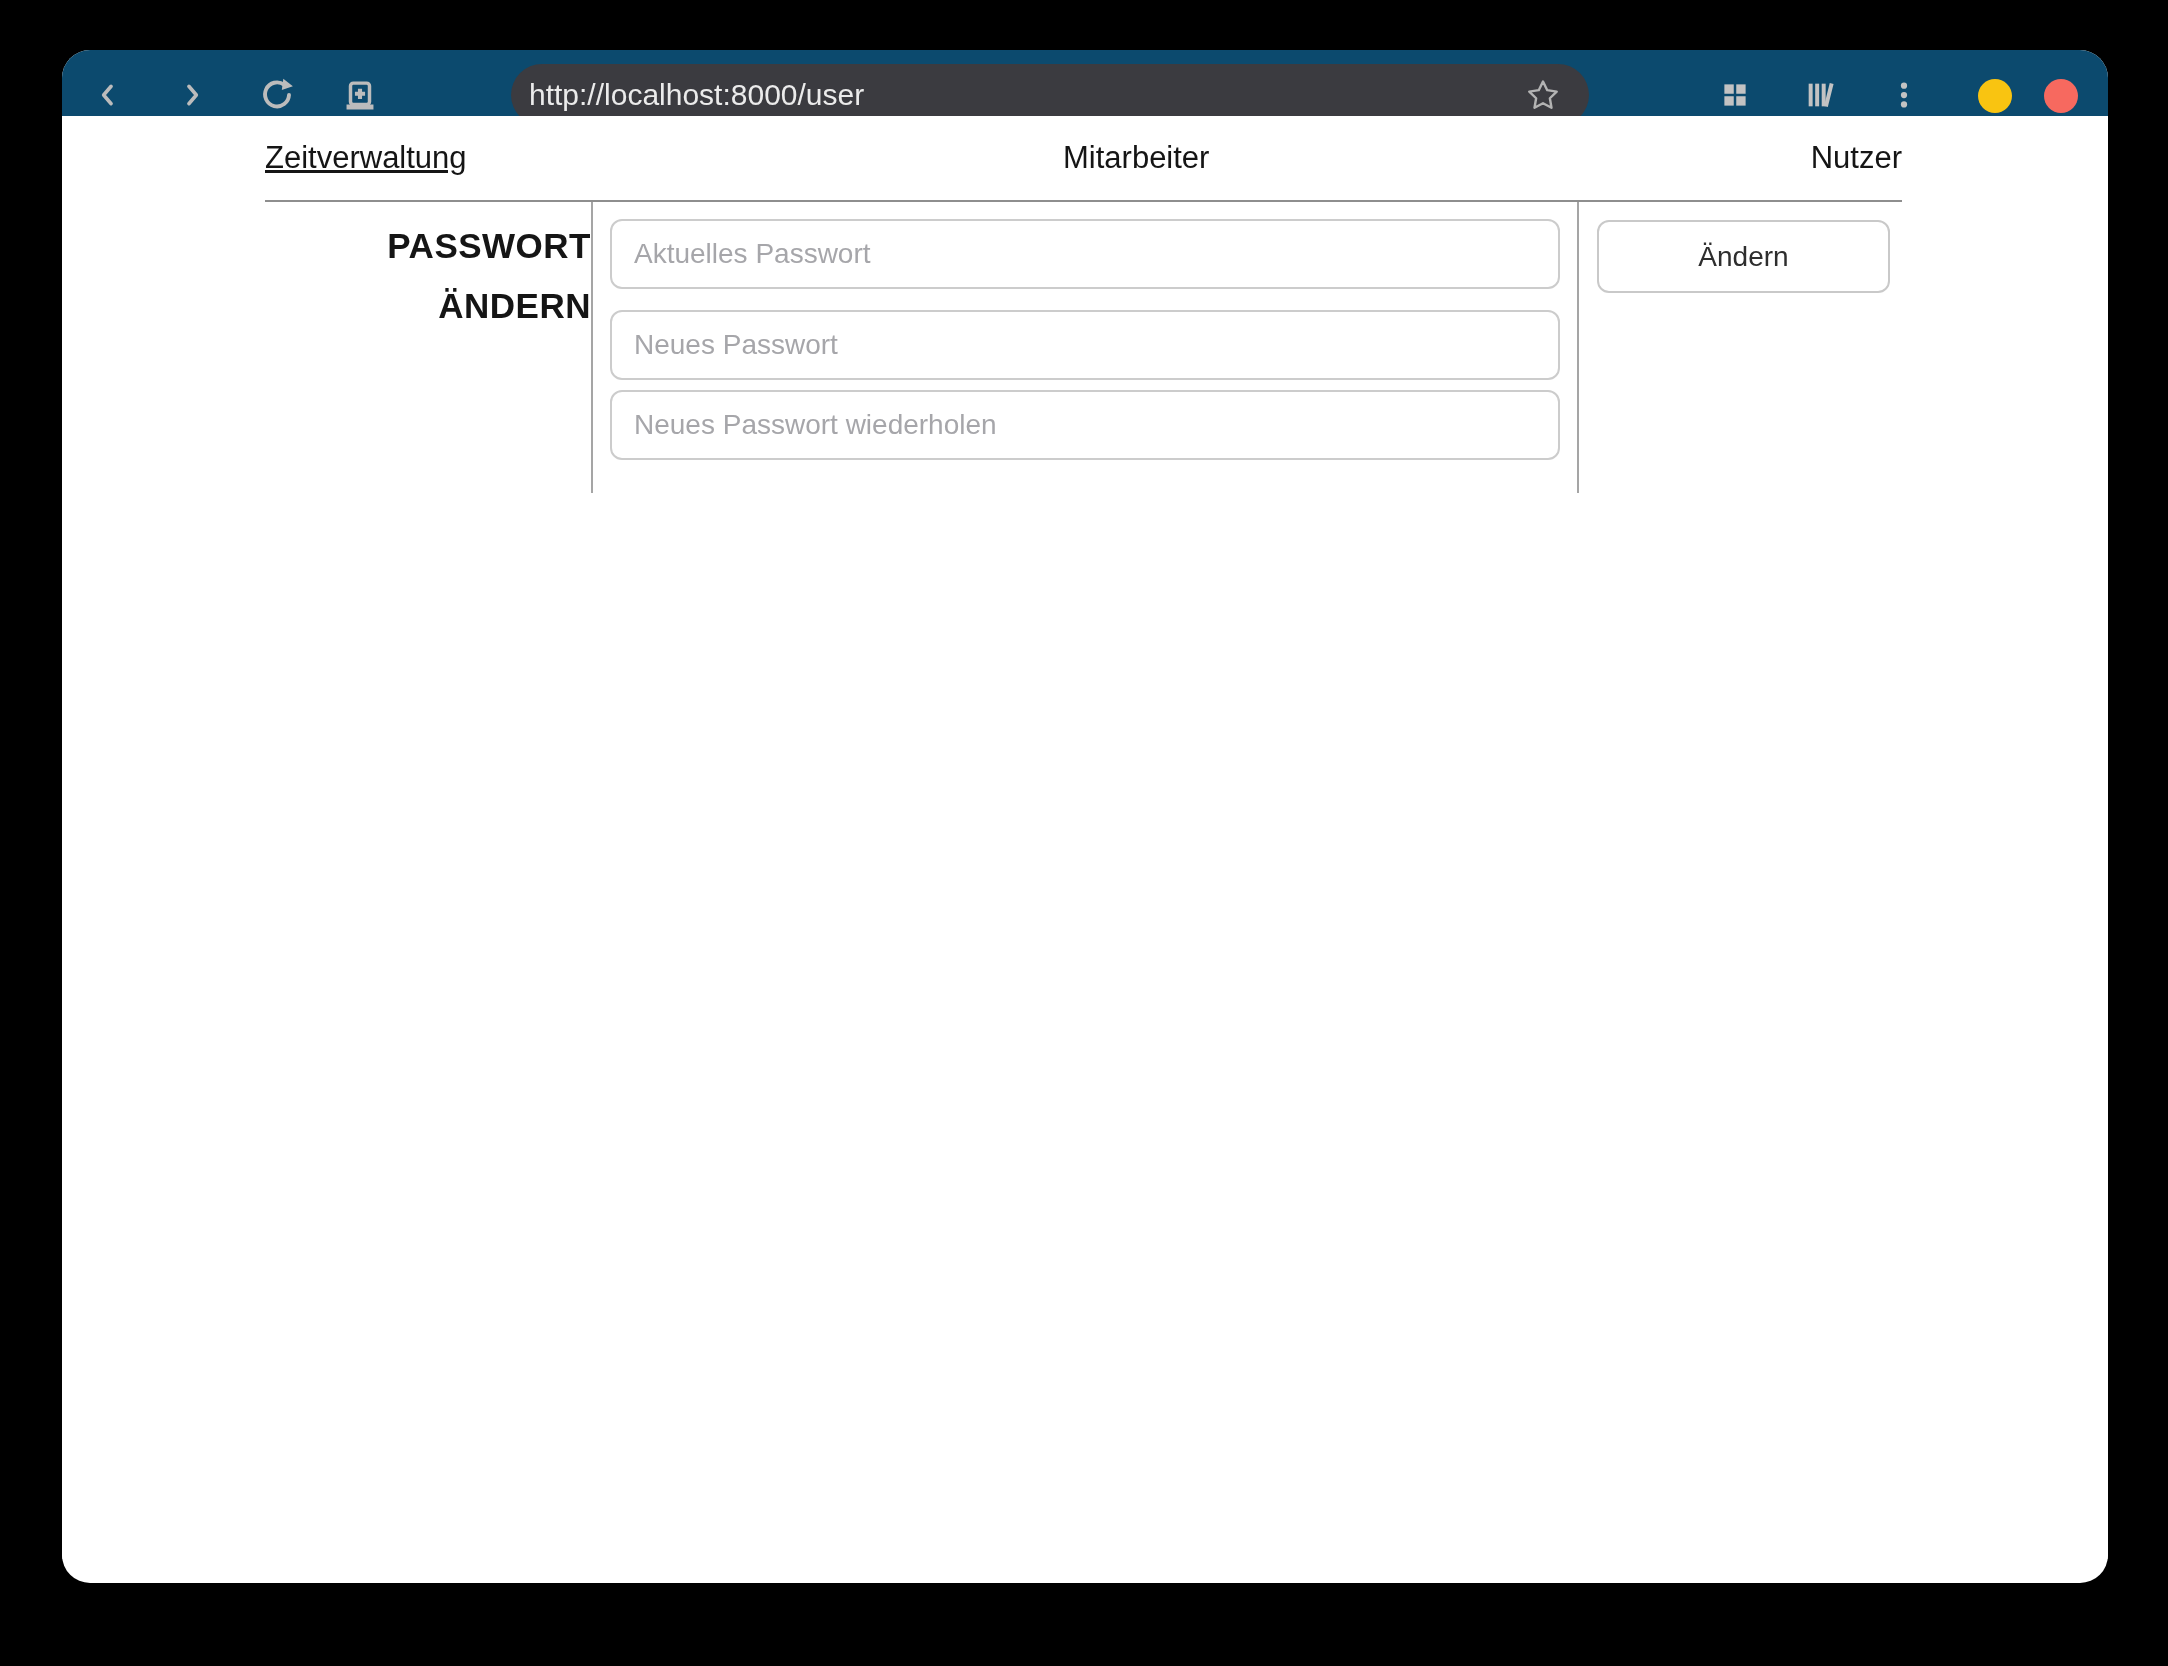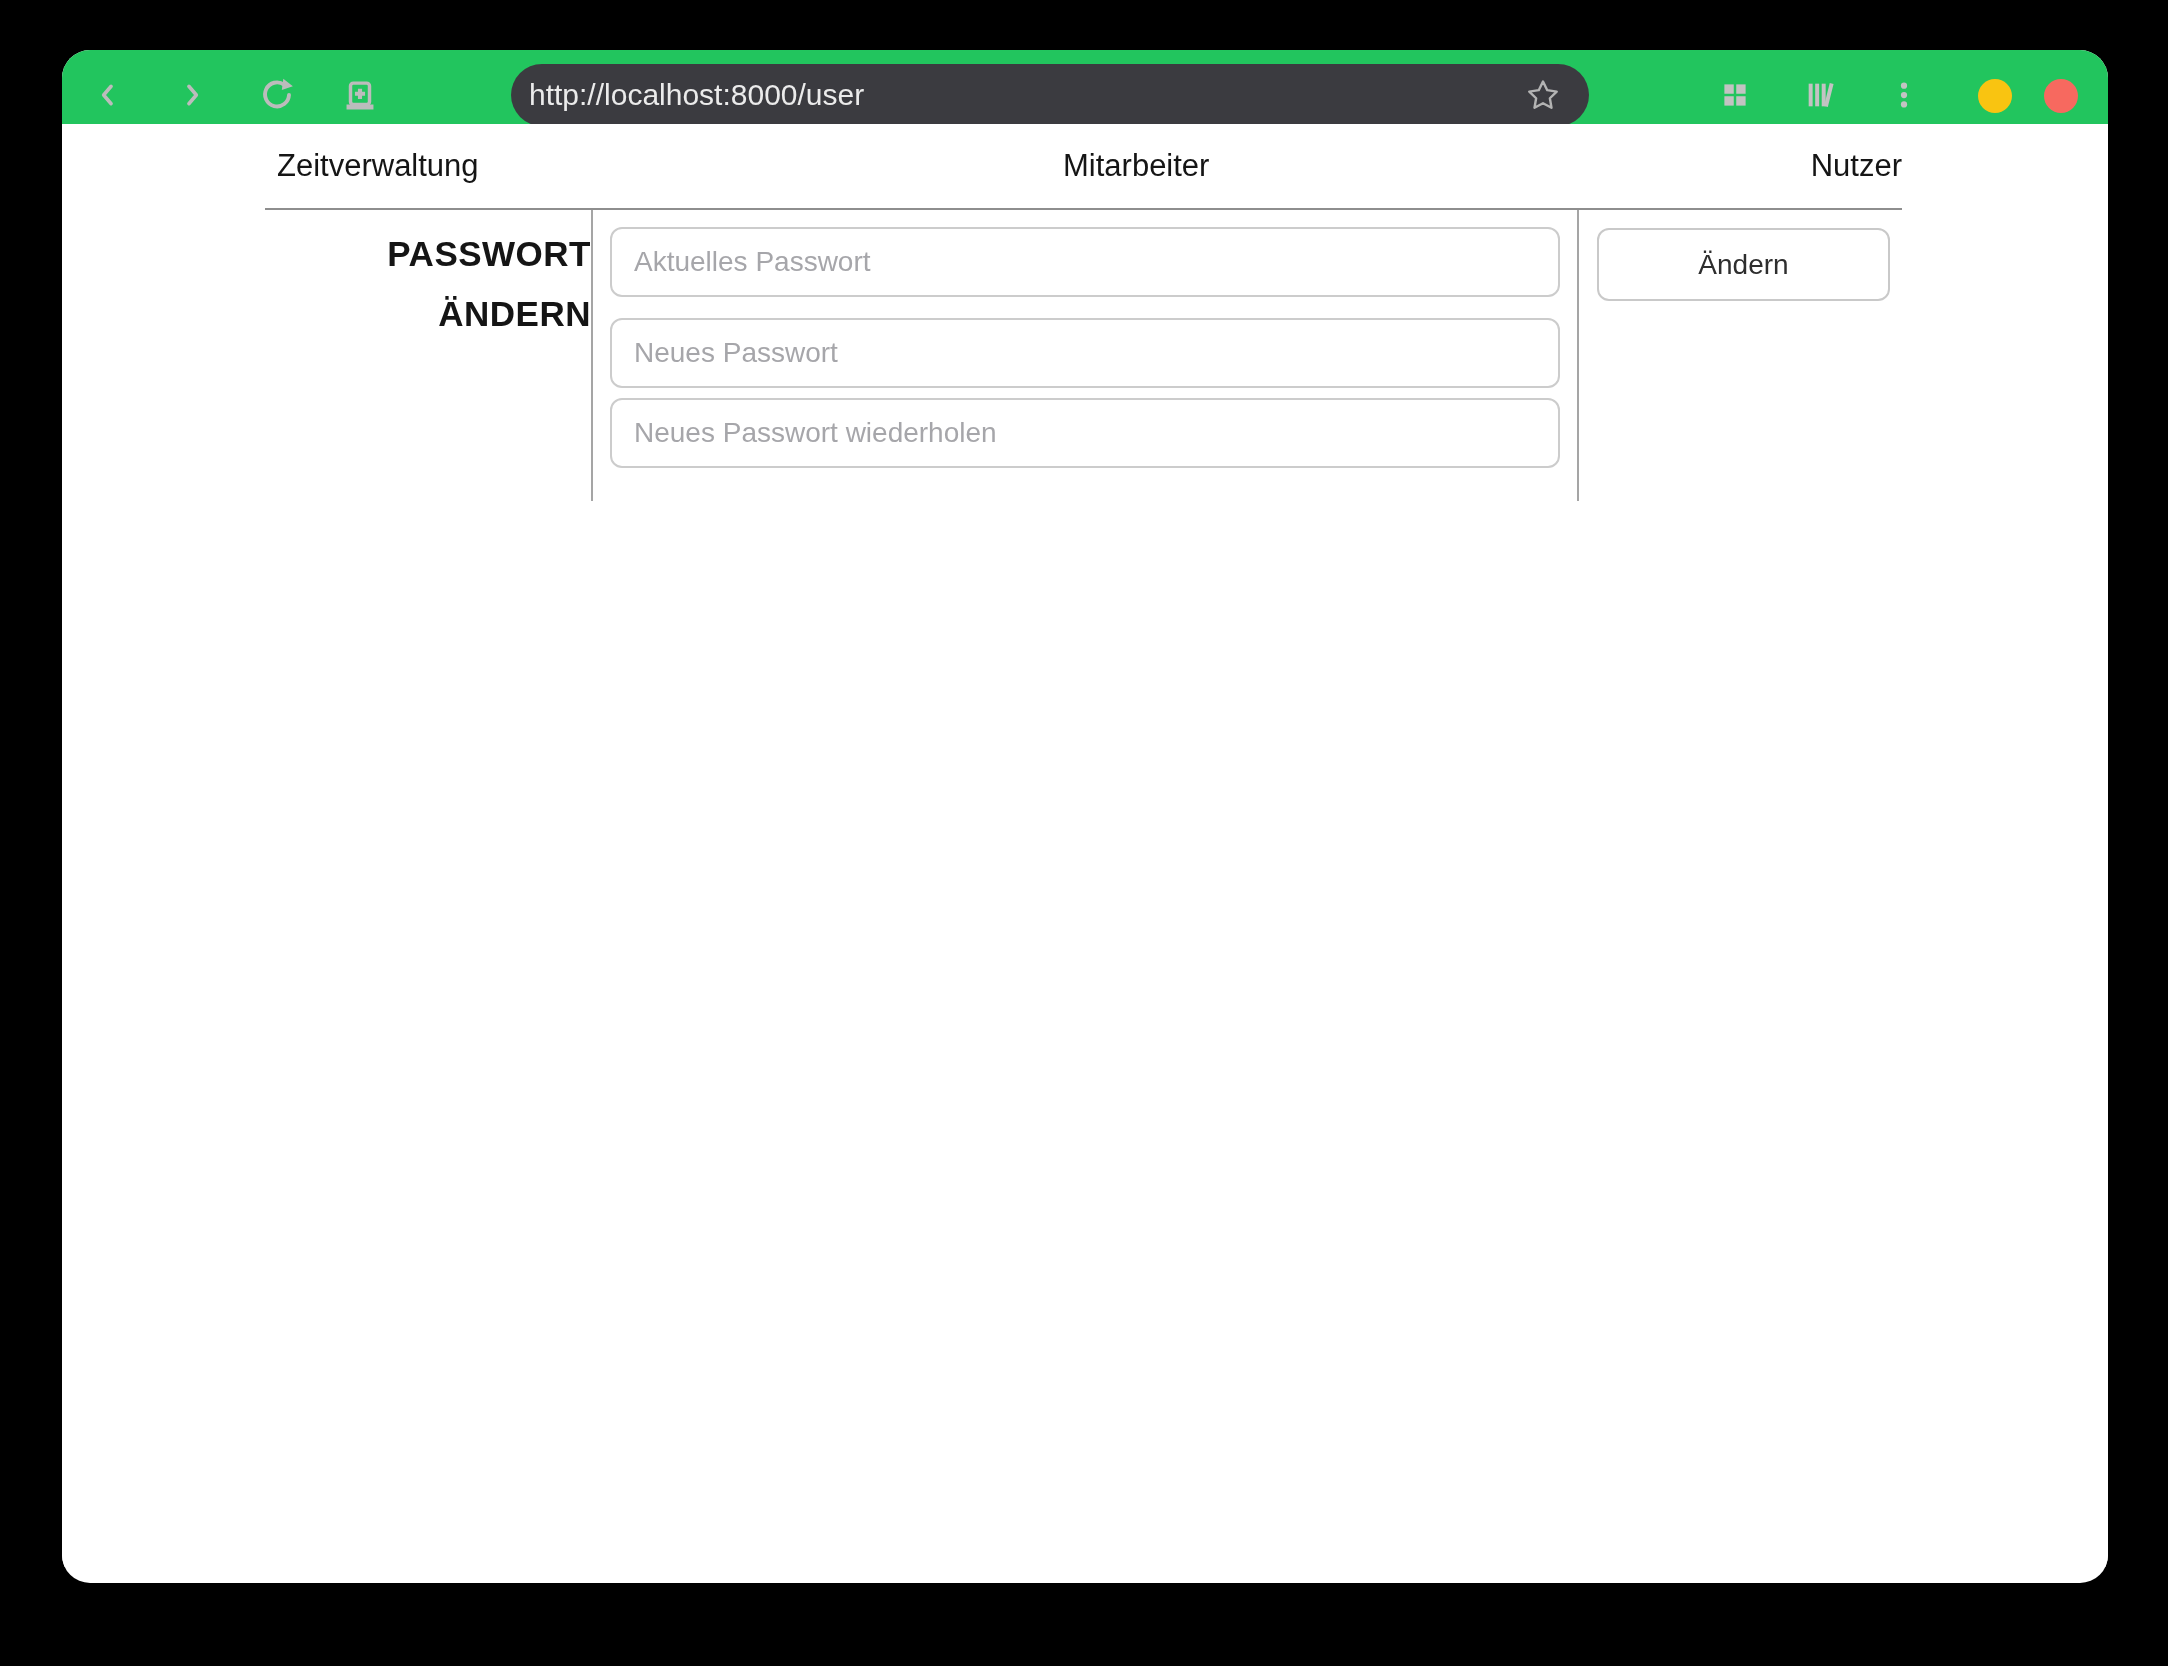--- a/index.html
+++ b/index.html
@@ -9,21 +9,21 @@
     font-family:"Liberation Sans", sans-serif;
     overflow:hidden; position:relative;
   }
   .window {
     position:absolute; left:62px; top:50px;
     width:2046px; height:1533px;
     border-radius:28px; overflow:hidden;
     background:#fff;
   }
   
-  .toolbar { position:relative; height:74px; background:#22c55e; }
+  .toolbar { position:relative; height:66px; background:#0c4a6e; }
   .tb-btn {
     position:absolute; top:23px; width:44px; height:44px;
     background:none; border:none; padding:0; margin:0;
     display:flex; align-items:center; justify-content:center; cursor:pointer;
   }
   .tb-btn svg { display:block; }
   .urlbar {
     position:absolute; left:449px; top:14px; width:1078px; height:62px;
     background:#3b3b40; border-radius:31px;
     display:flex; align-items:center;
@@ -41,21 +41,21 @@
   
   .page { position:relative; height:1443px; background:#fff; }
   .navbar {
     position:absolute; left:203px; top:0; width:1637px; height:84px;
     border-bottom:2px solid #8e8e8e;
   }
   .nav-item {
     position:absolute; top:50%; transform:translateY(-50%);
     font-size:31px; color:#151515; text-decoration:none; cursor:pointer; white-space:nowrap;
   }
-  .ni-left  { left:12px; }
+  .ni-left  { left:0;text-decoration:underline; }
   .ni-mid   { left:798px; }
   .ni-right { right:0; }
   .pw-heading {
     position:absolute; left:203px; top:100px; width:326px; margin:0;
     text-align:right; font-size:35px; font-weight:bold; color:#151515;
     line-height:60px; letter-spacing:0.5px;
   }
   .pw-heading span { display:block; }
   .divider { position:absolute; top:86px; width:2px; height:291px; background:#a5a5a5; }
   .d-left  { left:529px; }

